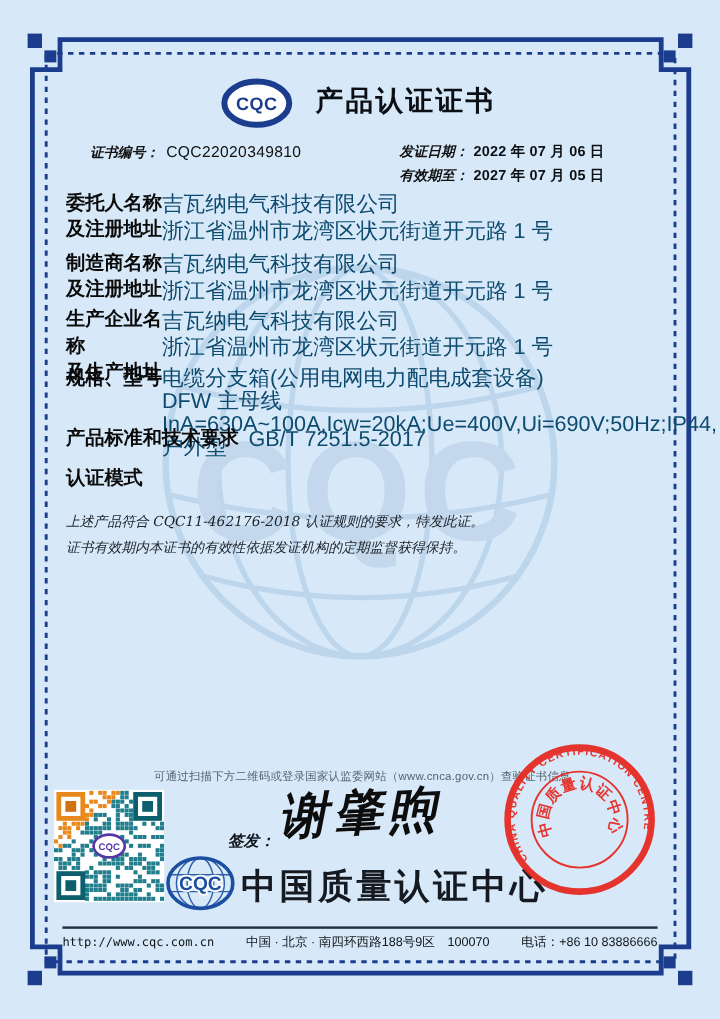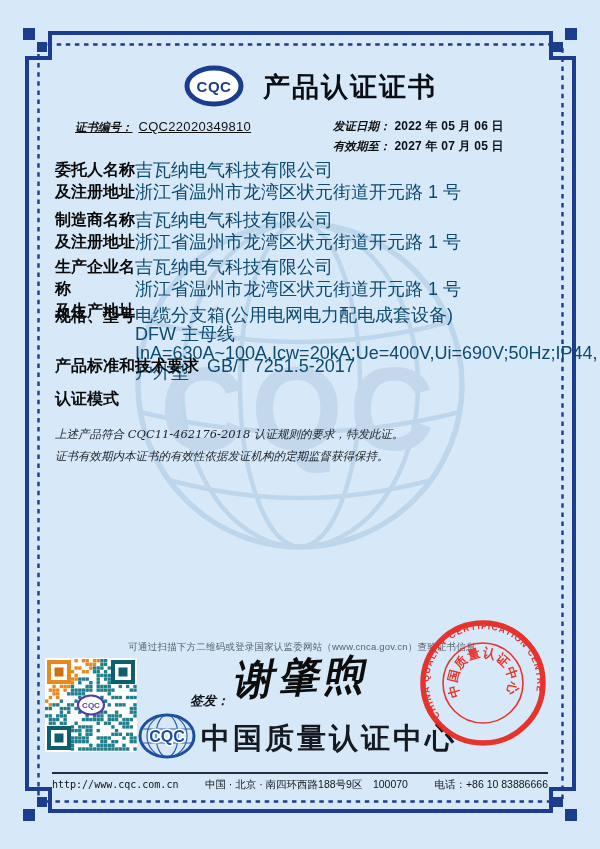--- a/index.html
+++ b/index.html
@@ -3,24 +3,24 @@
 <meta charset="utf-8">
 <style>
   html,body{margin:0;padding:0;background:#e9eef3;}
   .page{position:relative;width:600px;height:849px;background:#d7e9f8;overflow:hidden;
         font-family:"Liberation Sans",sans-serif;color:#111;}
   .kai{font-family:"DejaVu Serif",serif;font-style:italic;}
   .frame-svg{position:absolute;left:0;top:0;z-index:0;}
   .content{position:absolute;left:0;top:0;width:100%;height:100%;z-index:1;}
 
   .logo-svg{position:absolute;left:184px;top:64px;}
-  .title{position:absolute;left:263px;top:69px;font-size:27px;font-weight:bold;
+  .title{position:absolute;left:263px;top:69px;font-size:23px;font-weight:bold;
          letter-spacing:2px;color:#0b0e14;}
 
-  .certno{position:absolute;left:75px;top:119px;font-size:12px;text-decoration:underline;}
+  .certno{position:absolute;left:75px;top:119px;font-size:12px;}
   .certno .lbl{font-weight:600;font-size:11.5px;}
   .certno .val{font-size:13px;font-weight:500;letter-spacing:.3px;margin-left:6px;}
 
   .dates{position:absolute;left:333px;top:116px;font-size:12px;line-height:20px;}
   .dates .lbl{font-weight:600;font-size:11.5px;}
   .dates .val{font-weight:600;letter-spacing:.2px;margin-left:4px;color:#0c0f14;}
 
   .frow{position:absolute;left:55px;width:500px;display:flex;}
   .frow .lcol{width:80px;flex-shrink:0;font-weight:bold;font-size:16px;line-height:22px;color:#0a0a0a;}
   .frow .vcol{font-size:18px;line-height:22px;color:#0c4a6e;}
@@ -93,21 +93,21 @@
       <text x="30" y="28" text-anchor="middle" fill="#1c3c8e" font-size="15" font-weight="bold" font-family="Liberation Sans, sans-serif" letter-spacing="0.5">CQC</text>
     </svg>
     <div class="title">产品认证证书</div>
 
     <div class="certno">
       <span class="lbl kai">证书编号：</span><span class="val">CQC22020349810</span>
     </div>
 
     <div class="dates">
       <div>
-        <span class="lbl kai">发证日期：</span><span class="val">2022 年 05 月 06 日</span>
+        <span class="lbl kai">发证日期：</span><span class="val">2022 年 07 月 06 日</span>
       </div>
       <div>
         <span class="lbl kai">有效期至：</span><span class="val">2027 年 07 月 05 日</span>
       </div>
     </div>
 
     <div class="frow" style="top:159px">
       <div class="lcol">
         <div>委托人名称</div>
         <div>及注册地址</div>

